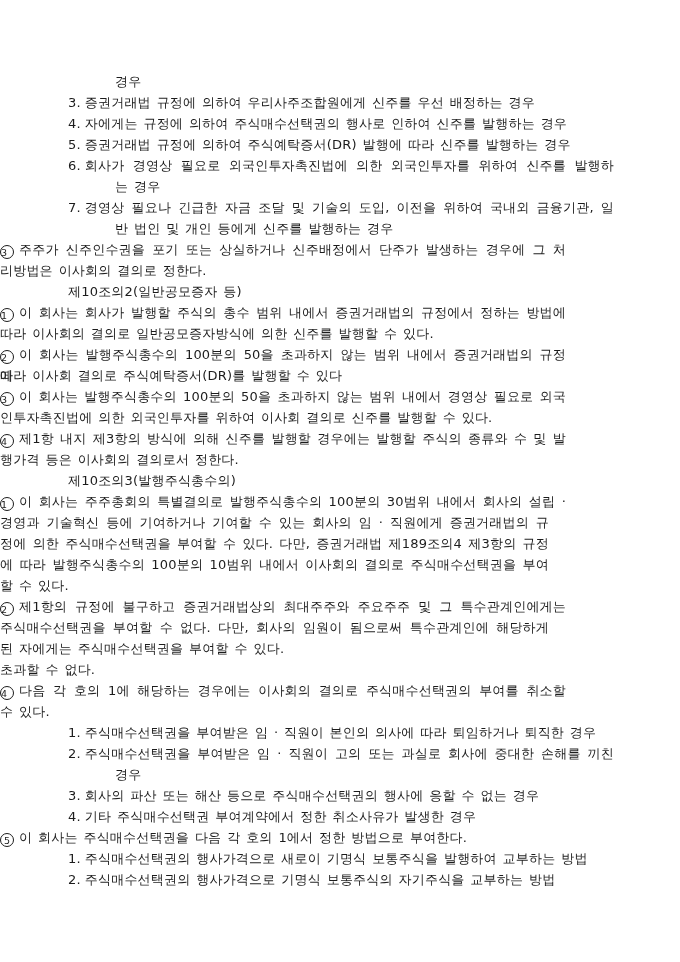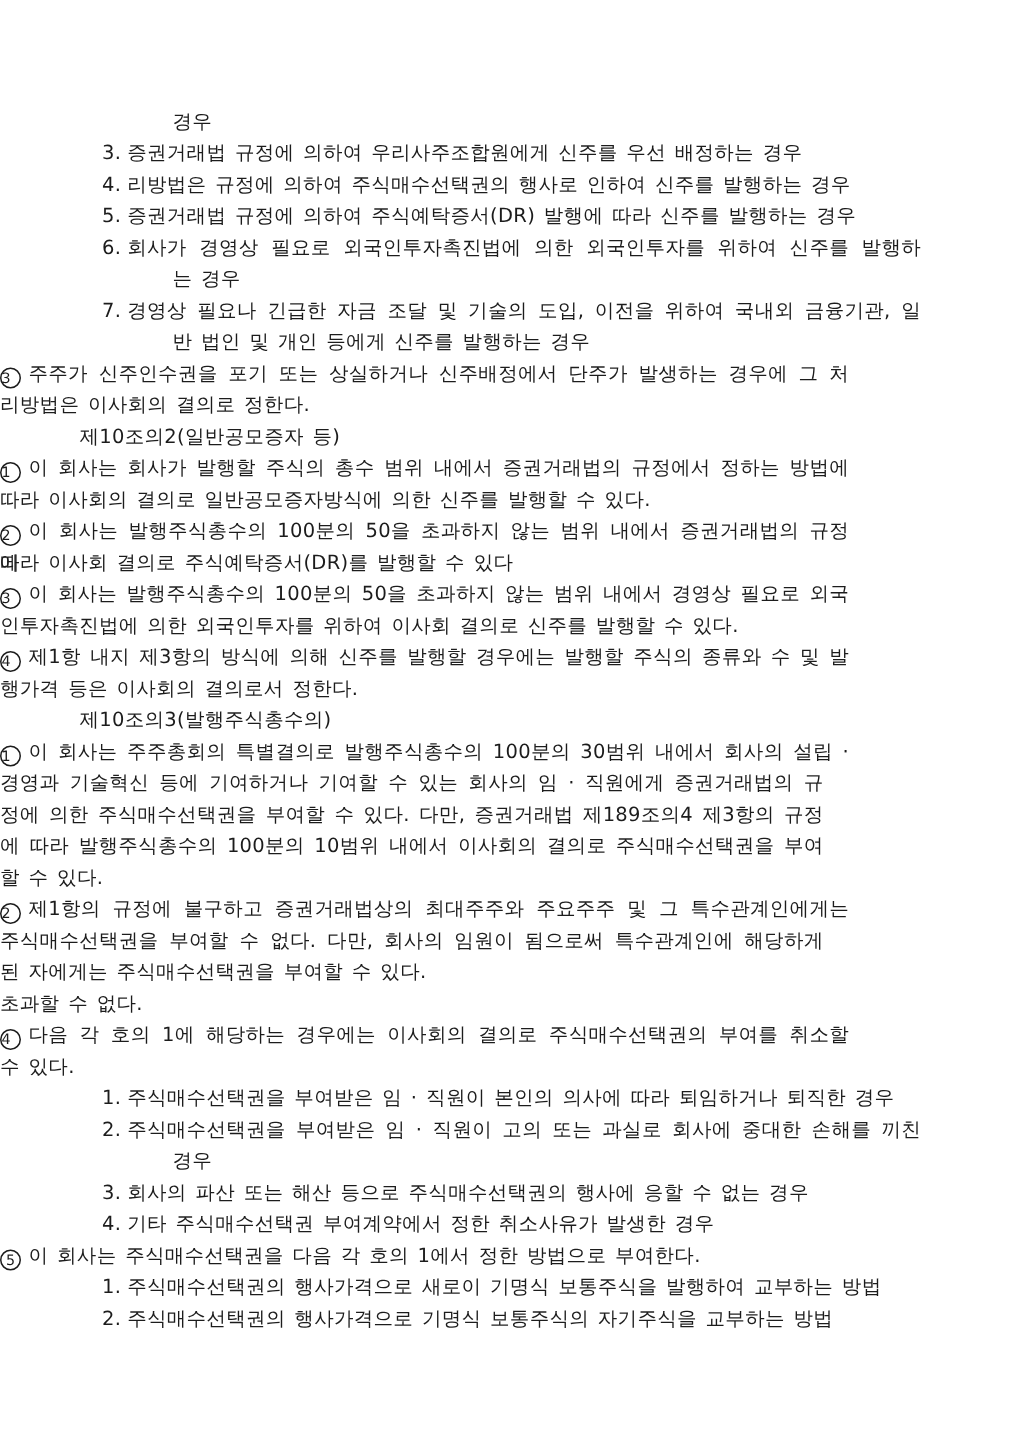--- a/index.html
+++ b/index.html
@@ -26,21 +26,21 @@
     white-space: nowrap;
     word-spacing: 1.5px;
     letter-spacing: 0.2px;
   }
   .justify {
     white-space: normal;
     text-align: justify;
     text-align-last: justify;
   }
   
-  .l-article   { margin-left: 53px; }
+  .l-article   { margin-left: 68px; }
   .l-item      {  width: 566px; }
   .l-item-cont {  width: 549px; }
   .l-sub       { margin-left: 68px; width: 546px; }
   .l-sub-cont  { margin-left: 115px; width: 531px; }
   .line:not(.justify) { width: auto; }
   .cnum {
     display: inline-block;
     width: 14px; height: 14px;
     border: 1.2px solid #1c1c1c;
     border-radius: 50%;
@@ -56,21 +56,21 @@
   .num { margin-right: 4px; }
   .txt { }
 </style>
 </head>
 <body>
 
 <div class="page">
   <div class="doc-body">
       <div class="line l-sub-cont"><span class="txt">경우</span></div>
       <div class="line l-sub"><span class="num">3.</span><span class="txt">증권거래법 규정에 의하여 우리사주조합원에게 신주를 우선 배정하는 경우</span></div>
-      <div class="line l-sub"><span class="num">4.</span><span class="txt">리방법은 규정에 의하여 주식매수선택권의 행사로 인하여 신주를 발행하는 경우</span></div>
+      <div class="line l-sub"><span class="num">4.</span><span class="txt">자에게는 규정에 의하여 주식매수선택권의 행사로 인하여 신주를 발행하는 경우</span></div>
       <div class="line l-sub"><span class="num">5.</span><span class="txt">증권거래법 규정에 의하여 주식예탁증서(DR) 발행에 따라 신주를 발행하는 경우</span></div>
       <div class="line l-sub justify"><span class="num">6.</span><span class="txt">회사가 경영상 필요로 외국인투자촉진법에 의한 외국인투자를 위하여 신주를 발행하</span></div>
       <div class="line l-sub-cont"><span class="txt">는 경우</span></div>
       <div class="line l-sub justify"><span class="num">7.</span><span class="txt">경영상 필요나 긴급한 자금 조달 및 기술의 도입, 이전을 위하여 국내외 금융기관, 일</span></div>
       <div class="line l-sub-cont"><span class="txt">반 법인 및 개인 등에게 신주를 발행하는 경우</span></div>
       <div class="line l-item justify"><span class="cnum">3</span><span class="txt">주주가 신주인수권을 포기 또는 상실하거나 신주배정에서 단주가 발생하는 경우에 그 처</span></div>
       <div class="line l-item-cont"><span class="txt">리방법은 이사회의 결의로 정한다.</span></div>
       <div class="line l-article"><span class="txt">제10조의2(일반공모증자 등)</span></div>
       <div class="line l-item justify"><span class="cnum">1</span><span class="txt">이 회사는 회사가 발행할 주식의 총수 범위 내에서 증권거래법의 규정에서 정하는 방법에</span></div>
       <div class="line l-item-cont"><span class="txt">따라 이사회의 결의로 일반공모증자방식에 의한 신주를 발행할 수 있다.</span></div>

